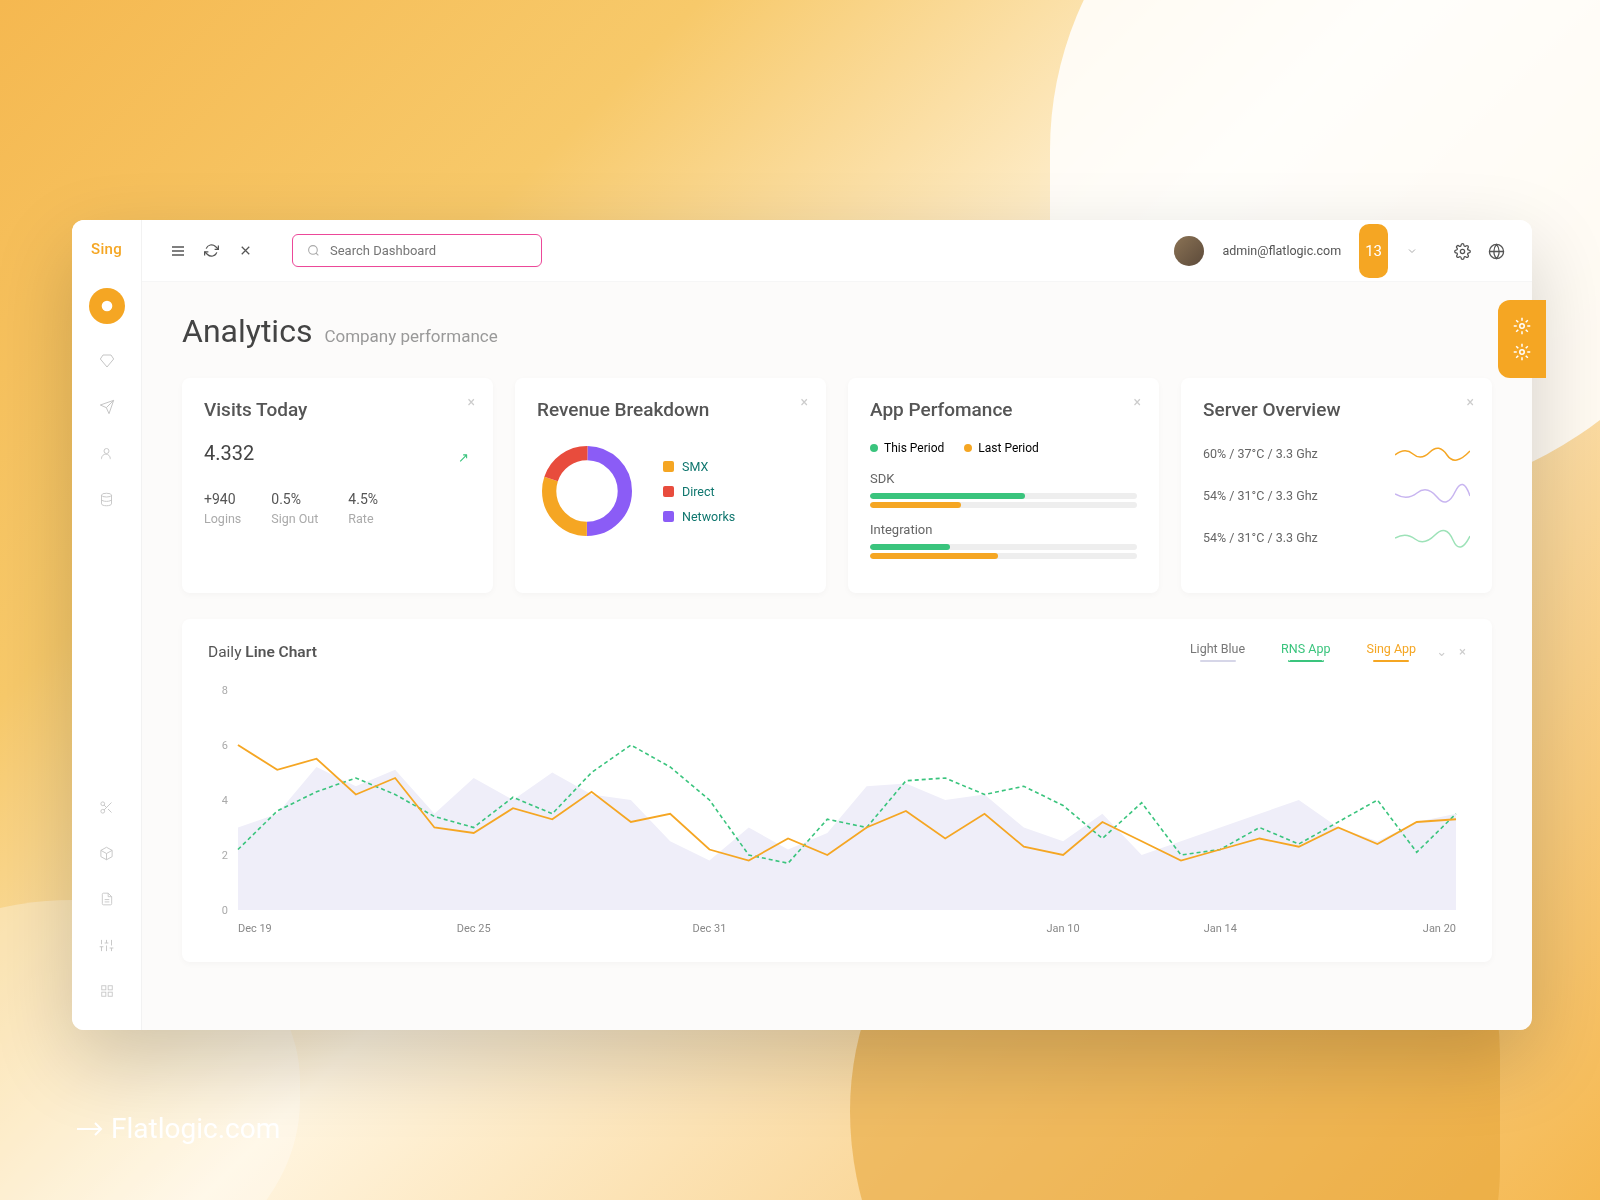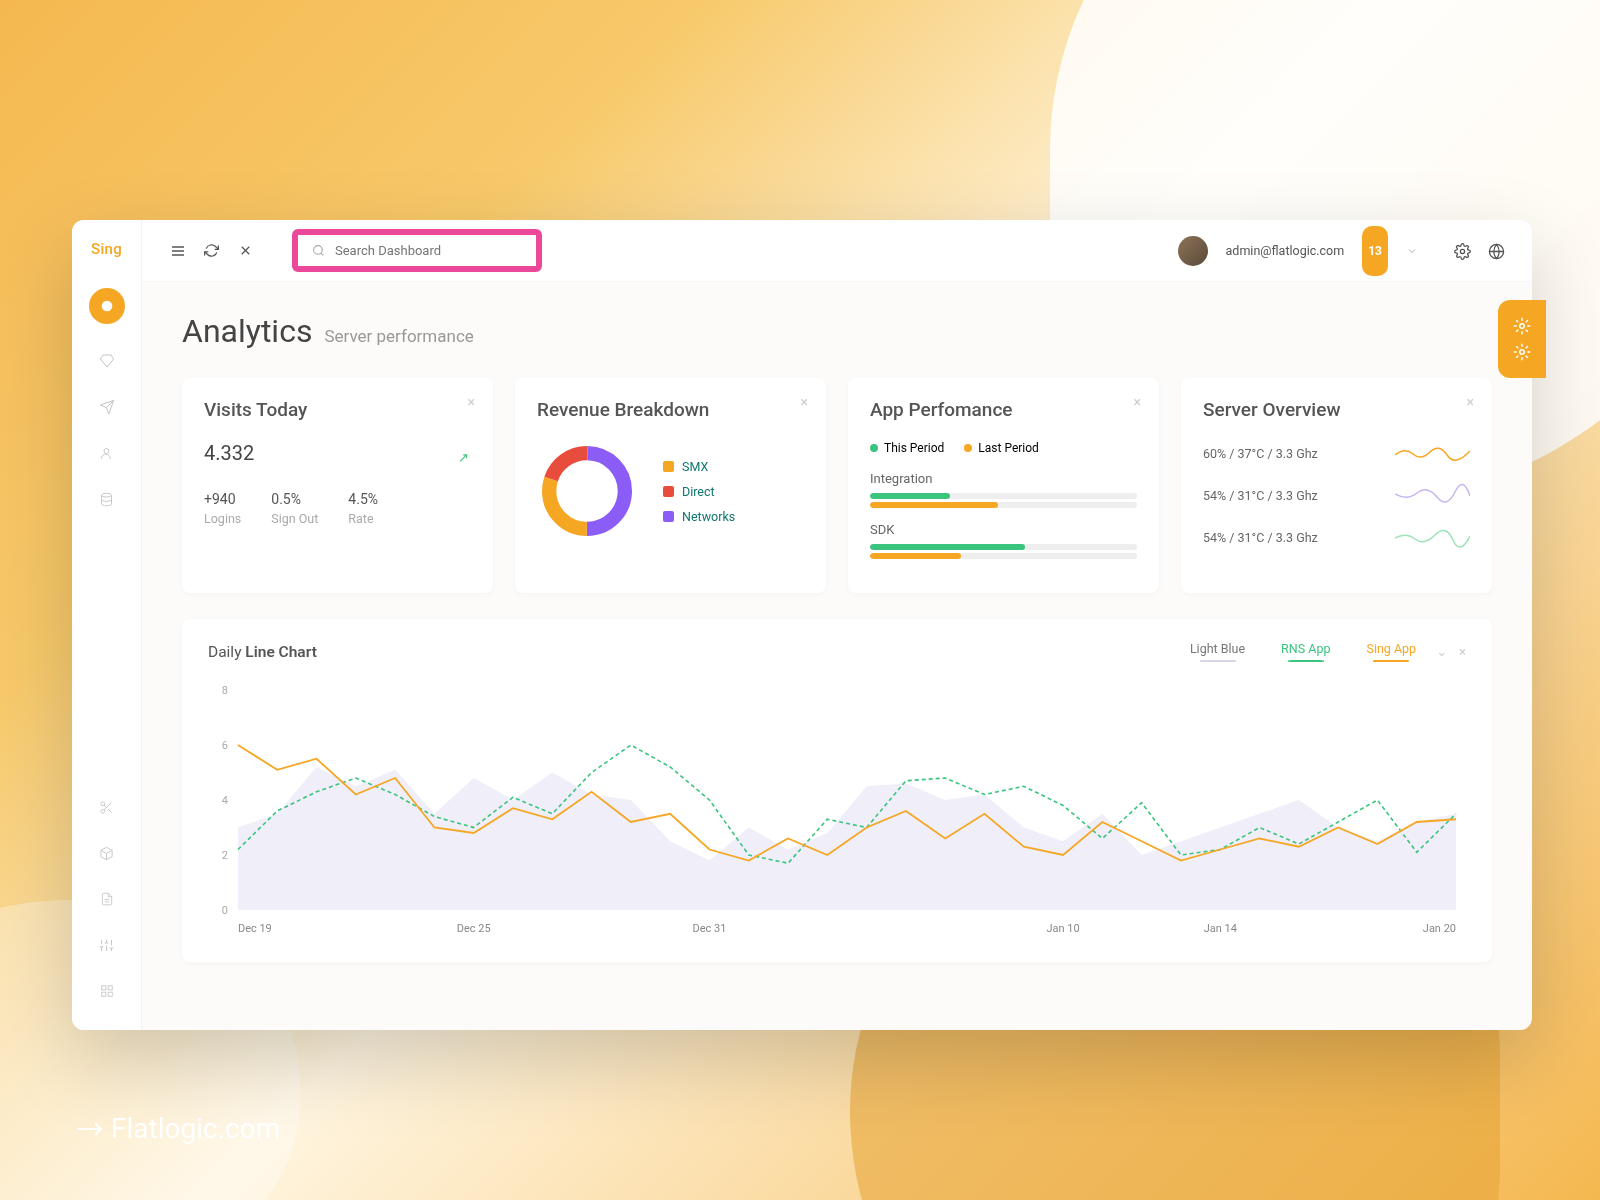--- a/index.html
+++ b/index.html
@@ -60,35 +60,35 @@
 }
 
 .topbar-icon { width: 16px; height: 16px; color: #555; cursor: pointer; }
 
 .search-box {
   margin-left: 20px;
   display: flex;
   align-items: center;
   gap: 10px;
   background: #fff;
-  border: 6px solid #ec4899;
+  border: 1px solid #ec4899;
   border-radius: 6px;
   padding: 8px 14px;
   width: 250px;
   box-shadow: 0 1px 2px rgba(0,0,0,0.02);
 }
 .search-box input { border: none; outline: none; font-size: 13px; color: #888; flex: 1; background: transparent; }
 
 .topbar-spacer { flex: 1; }
 
 .avatar { width: 30px; height: 30px; border-radius: 50%; background: linear-gradient(135deg,#8b7355,#5c4a3a); }
 
 .user-email { font-size: 12.5px; color: #555; }
 
-.badge { background: #f5a623; color: #fff; font-size: 12px; padding: 18px 6px; border-radius: 10px; font-weight: 700; }
+.badge { background: #f5a623; color: #fff; font-size: 15px; padding: 18px 6px; border-radius: 10px; font-weight: 400; }
 
 .content { flex: 1; padding: 30px 40px; overflow: auto; }
 
 .page-title { display: flex; align-items: baseline; gap: 12px; margin-bottom: 28px; }
 .page-title h1 { font-size: 32px; font-weight: 400; color: #444; }
 .page-title span { font-size: 17px; color: #999; }
 
 .cards-row { display: grid; grid-template-columns: repeat(4, 1fr); gap: 22px; margin-bottom: 26px; }
 
 .card { background: #fff; border-radius: 8px; padding: 20px 22px; box-shadow: 0 2px 6px rgba(0,0,0,0.03); position: relative; min-height: 195px; }
@@ -282,21 +282,21 @@
         <svg width="17" height="17" viewBox="0 0 24 24" fill="none" stroke="currentColor" stroke-width="1.8">
             <circle cx="12" cy="12" r="10"></circle>
             <path d="M2 12h20M12 2a15.3 15.3 0 010 20 15.3 15.3 0 010-20z"></path>
           </svg>
       </div>
     </div>
 
     <div class="content">
       <div class="page-title">
         <h1>Analytics</h1>
-        <span>Server performance</span>
+        <span>Company performance</span>
       </div>
 
       <div class="cards-row">
 
         <div class="card">
           <div class="card-close">×</div>
           <div class="card-title">Visits Today</div>
           <div class="visits-num">4.332</div>
           <div class="visits-arrow">↗</div>
           <div class="visits-stats">
@@ -342,38 +342,38 @@
         </div>
 
         <div class="card">
           <div class="card-close">×</div>
           <div class="card-title">App Perfomance</div>
           <div class="period-legend">
             <span><span class="pl-dot" style="background:#3ac47d"></span><span>This Period</span></span>
             <span><span class="pl-dot" style="background:#f5a623"></span><span>Last Period</span></span>
           </div>
           <div class="perf-item">
+            <div class="perf-label">SDK</div>
+            <div class="perf-bars">
+              <div class="perf-bar-bg">
+                  <div class="perf-bar-fill" style="width:58%;background:#3ac47d"></div>
+                </div>
+              <div class="perf-bar-bg">
+                  <div class="perf-bar-fill" style="width:34%;background:#f5a623"></div>
+                </div>
+            </div>
+          </div>
+          <div class="perf-item">
             <div class="perf-label">Integration</div>
             <div class="perf-bars">
               <div class="perf-bar-bg">
                   <div class="perf-bar-fill" style="width:30%;background:#3ac47d"></div>
                 </div>
               <div class="perf-bar-bg">
                   <div class="perf-bar-fill" style="width:48%;background:#f5a623"></div>
-                </div>
-            </div>
-          </div>
-          <div class="perf-item">
-            <div class="perf-label">SDK</div>
-            <div class="perf-bars">
-              <div class="perf-bar-bg">
-                  <div class="perf-bar-fill" style="width:58%;background:#3ac47d"></div>
-                </div>
-              <div class="perf-bar-bg">
-                  <div class="perf-bar-fill" style="width:34%;background:#f5a623"></div>
                 </div>
             </div>
           </div>
         </div>
 
         <div class="card">
           <div class="card-close">×</div>
           <div class="card-title">Server Overview</div>
           <div class="server-line">
             <span>60% / 37°C / 3.3 Ghz</span>

